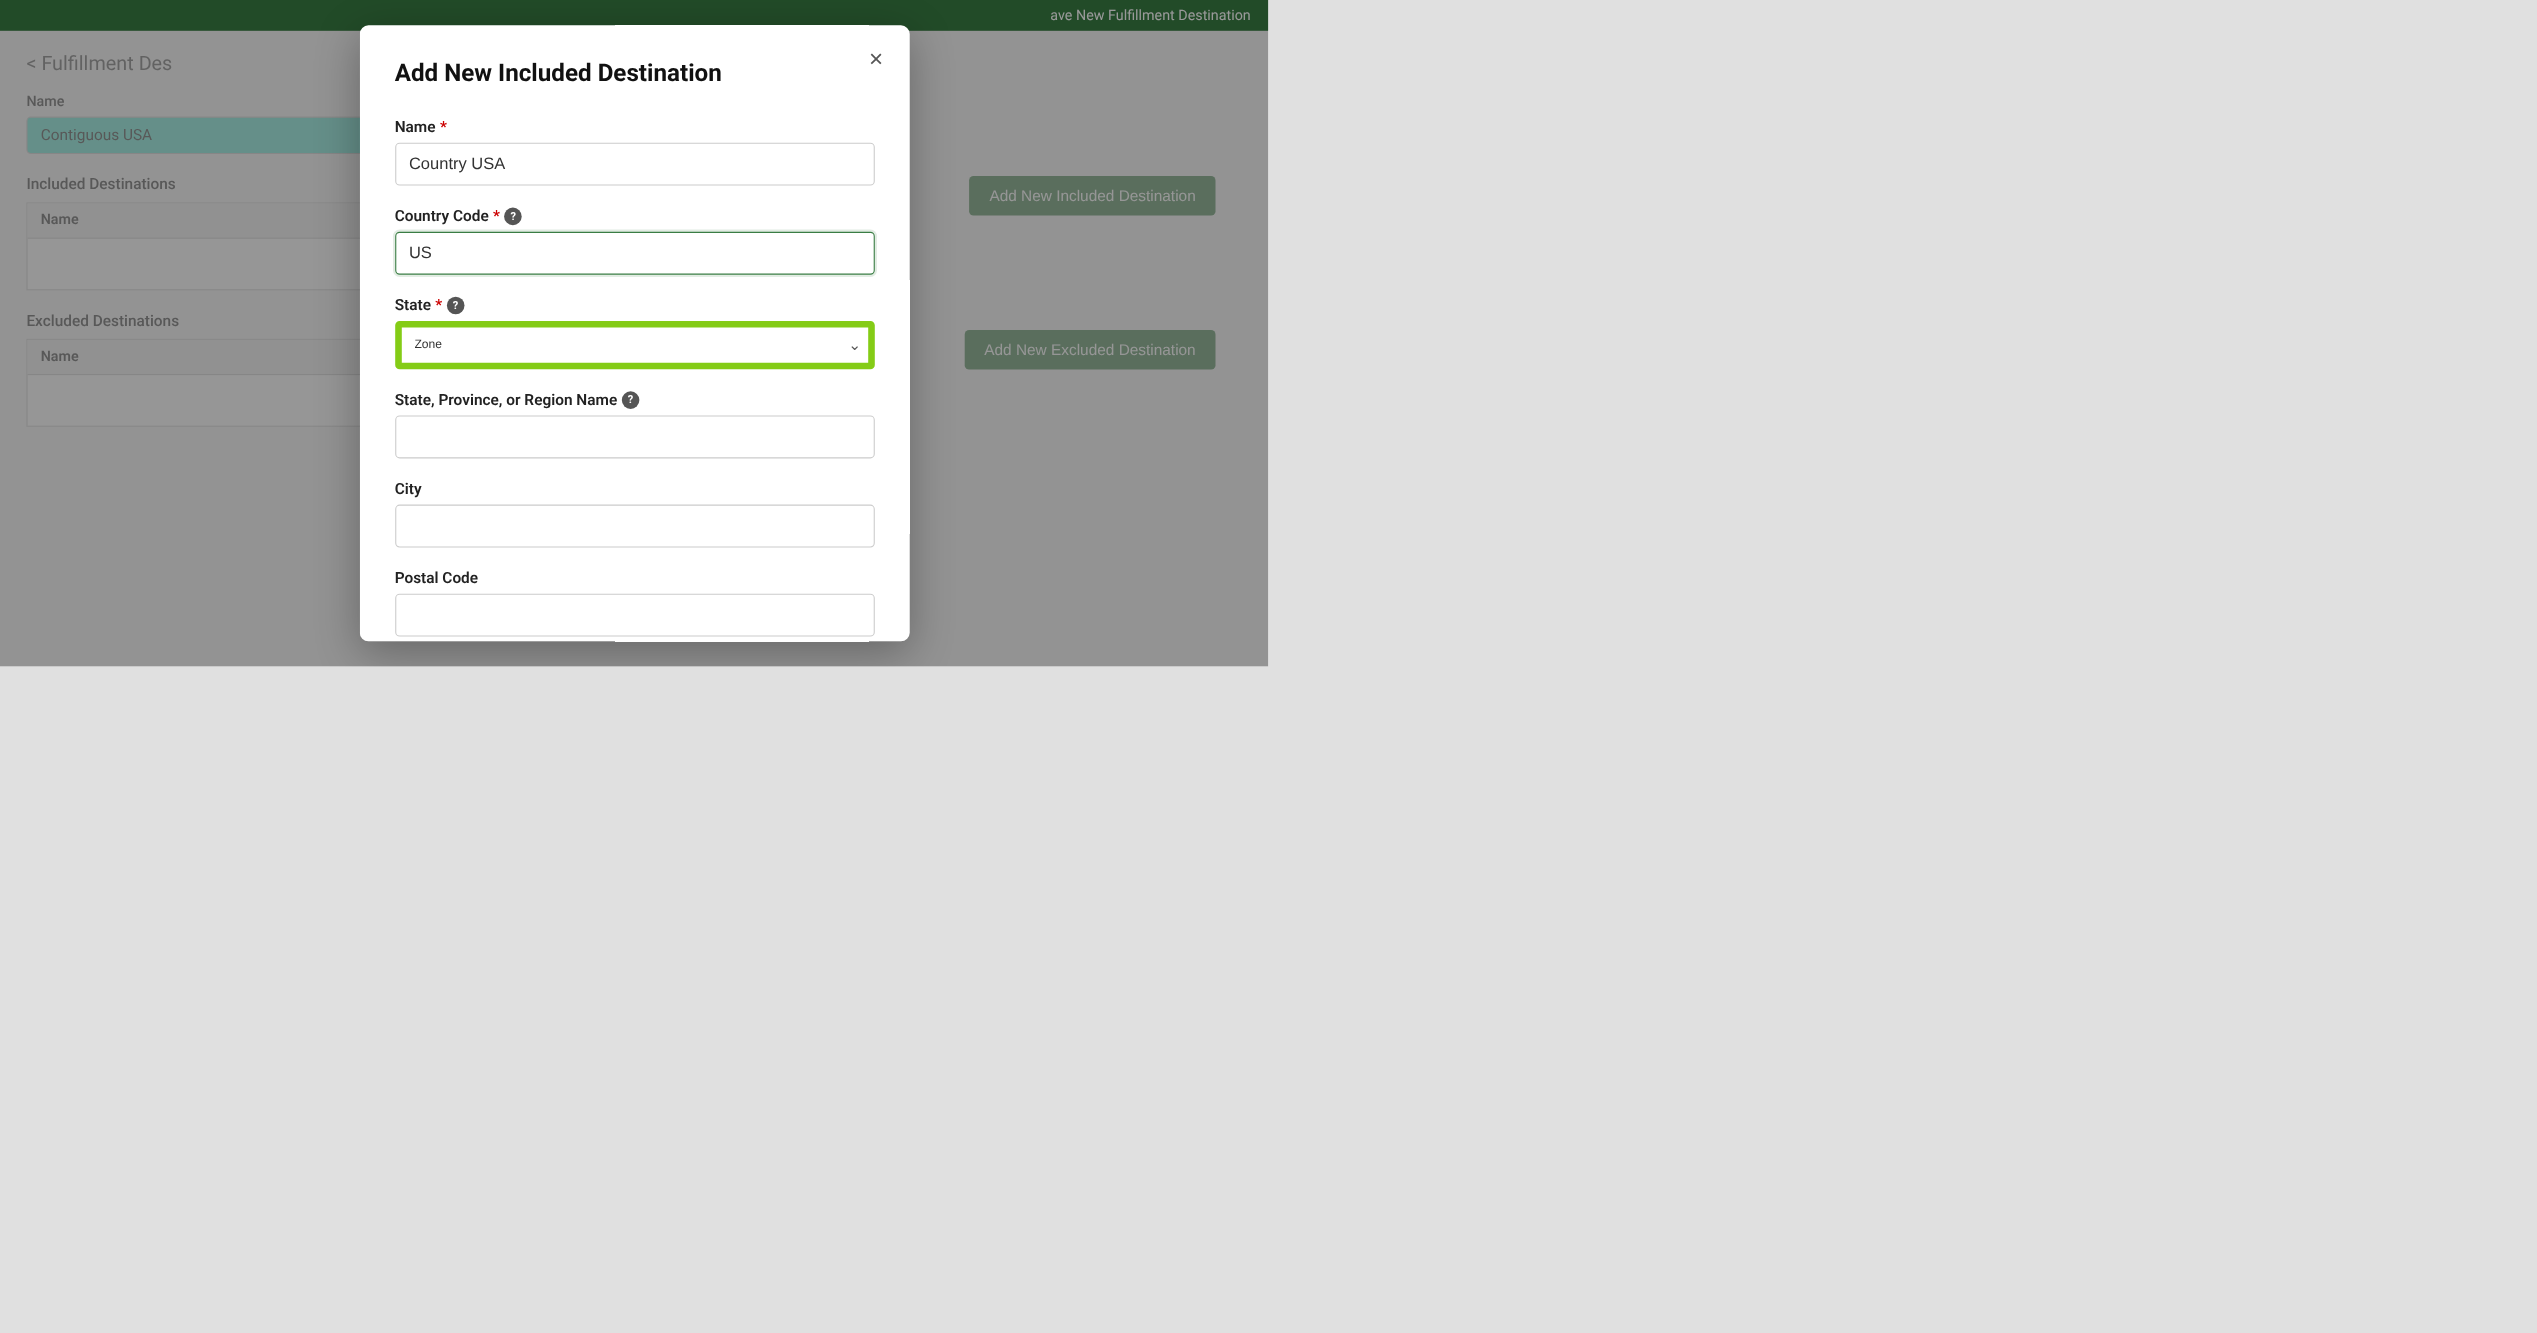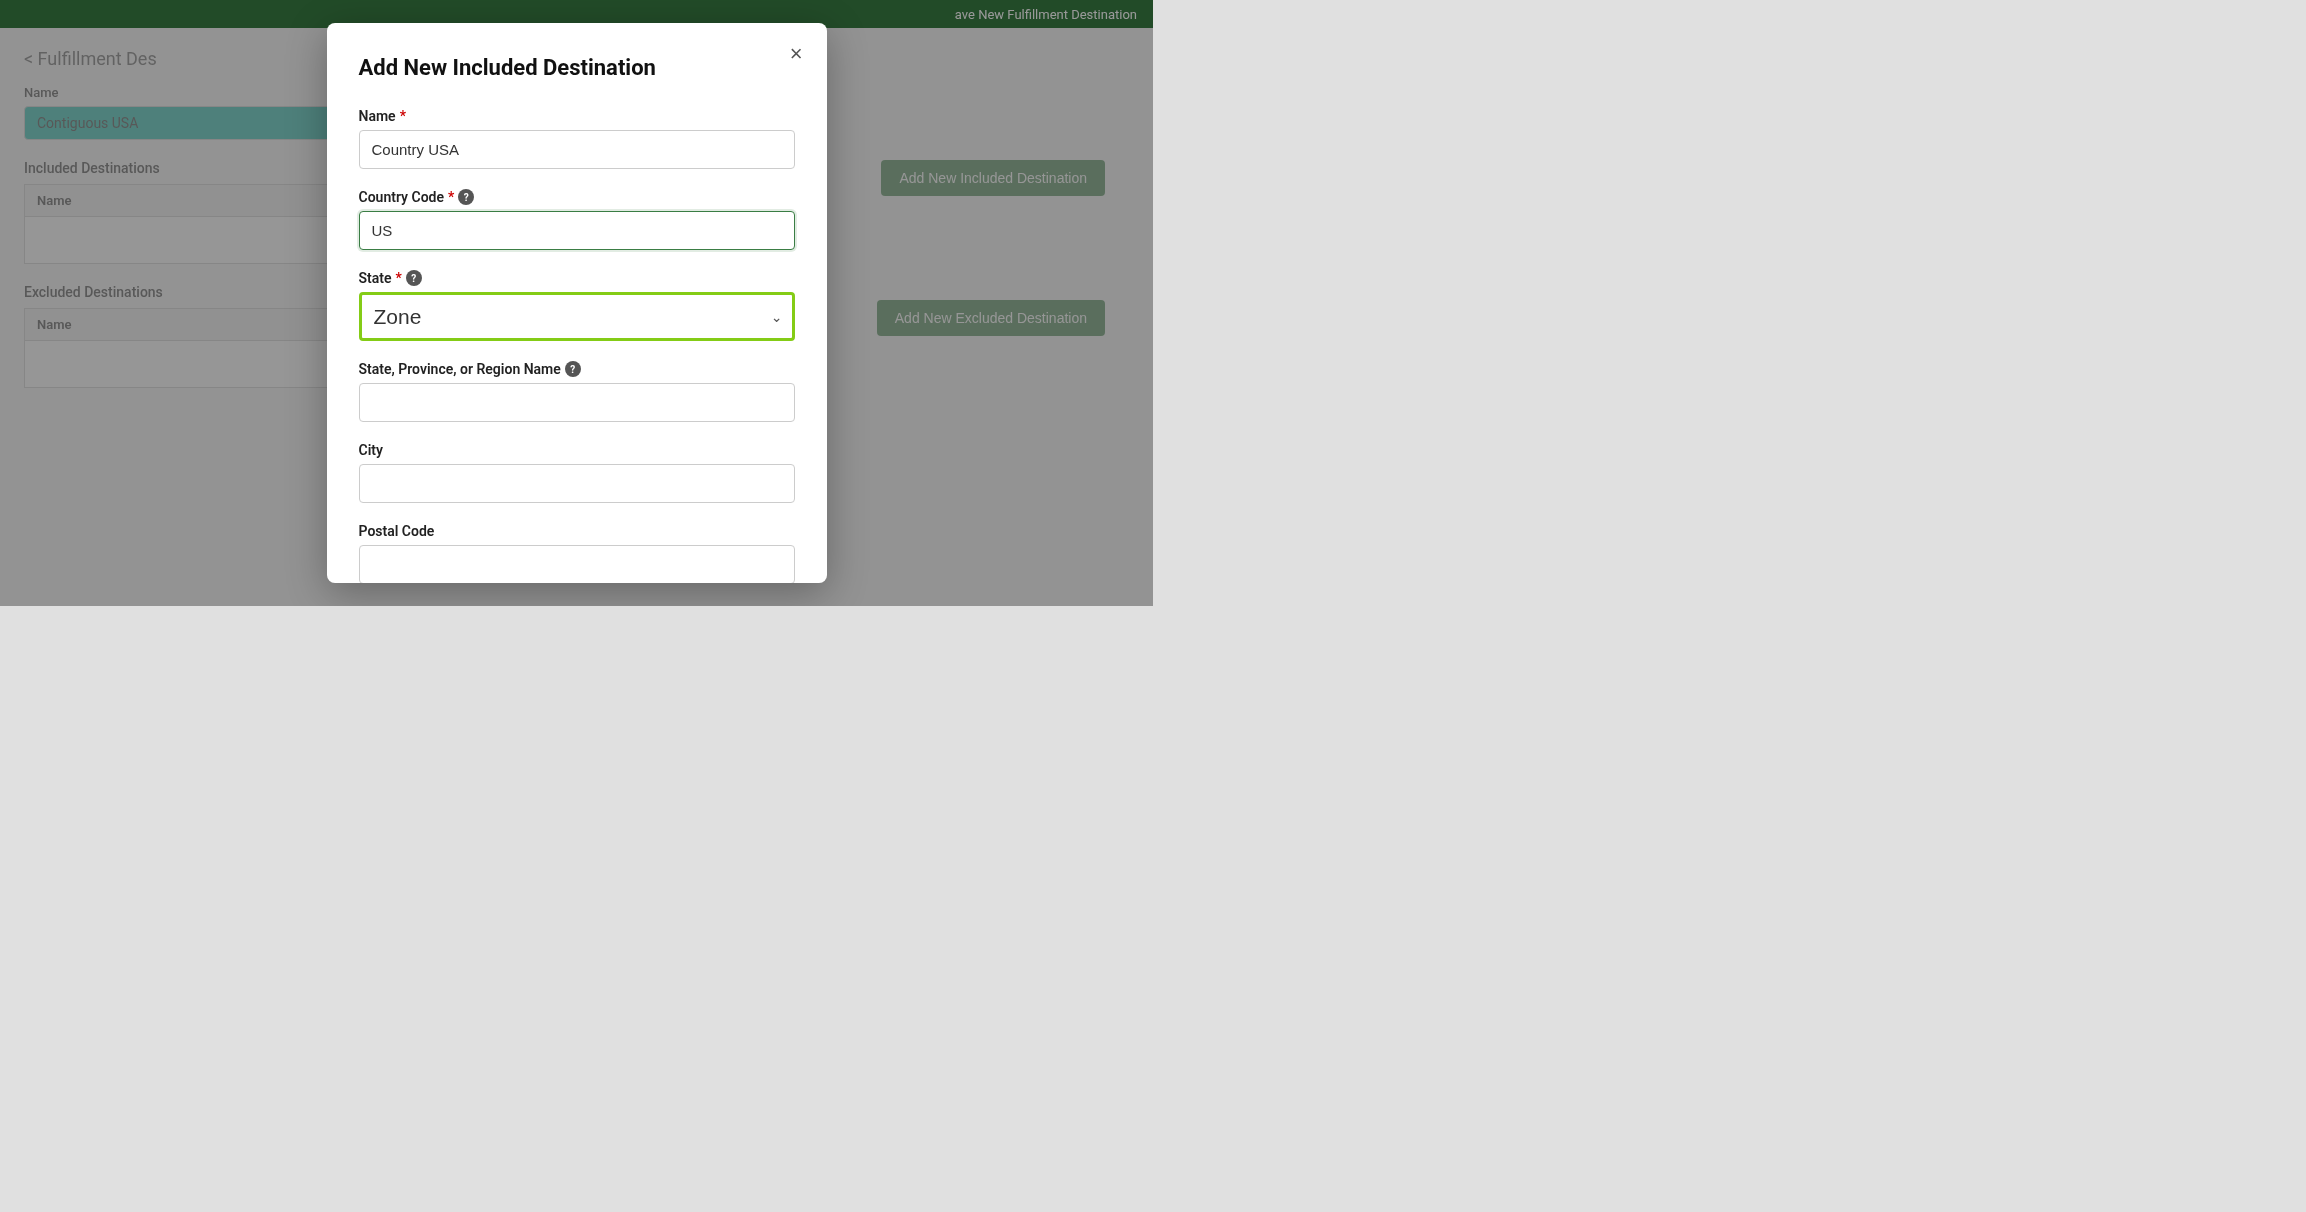--- a/index.html
+++ b/index.html
@@ -52,21 +52,21 @@
 
     .bg-label {
       font-size: 13px;
       color: #333;
       margin-bottom: 6px;
       font-weight: 500;
     }
 
     .bg-input {
       border: 1px solid #ccc;
-      background: #14b8a6;
+      background: #5eead4;
       padding: 8px 12px;
       font-size: 14px;
       color: #333;
       border-radius: 4px;
       width: 350px;
     }
 
     .bg-section-label {
       font-size: 14px;
       color: #333;
@@ -190,24 +190,24 @@
       border-color: #3a7d44;
       box-shadow: 0 0 0 2px rgba(58,125,68,0.15);
     }
 
     .form-select-wrapper {
       position: relative;
     }
 
     .form-select {
       width: 100%;
-      border: 3px solid #84cc16;
+      border: 6px solid #84cc16;
       border-radius: 4px;
       padding: 10px 40px 10px 12px;
-      font-size: 21px;
+      font-size: 11px;
       color: #333;
       outline: none;
       background: white;
       appearance: none;
       cursor: pointer;
     }
 
     .select-chevron {
       position: absolute;
       right: 12px;

